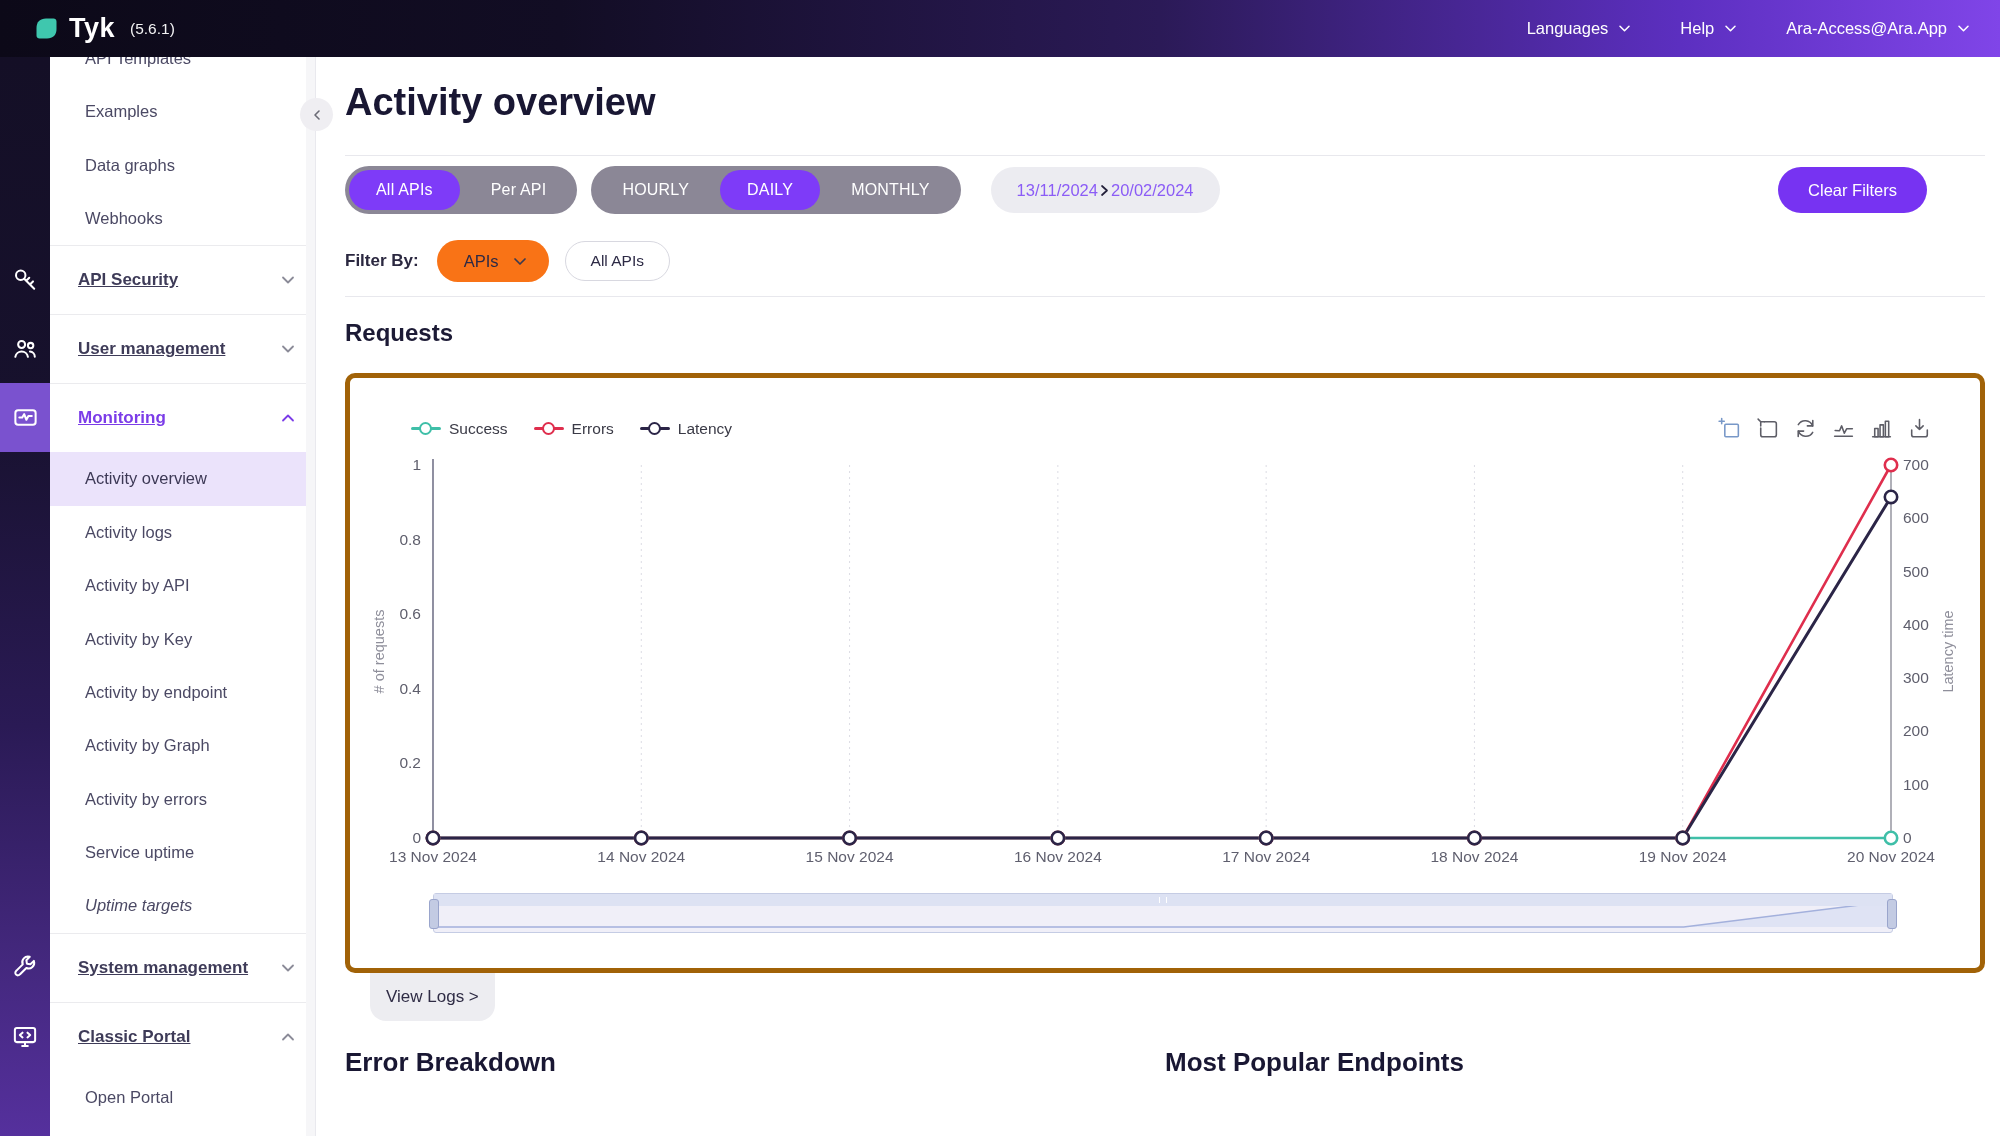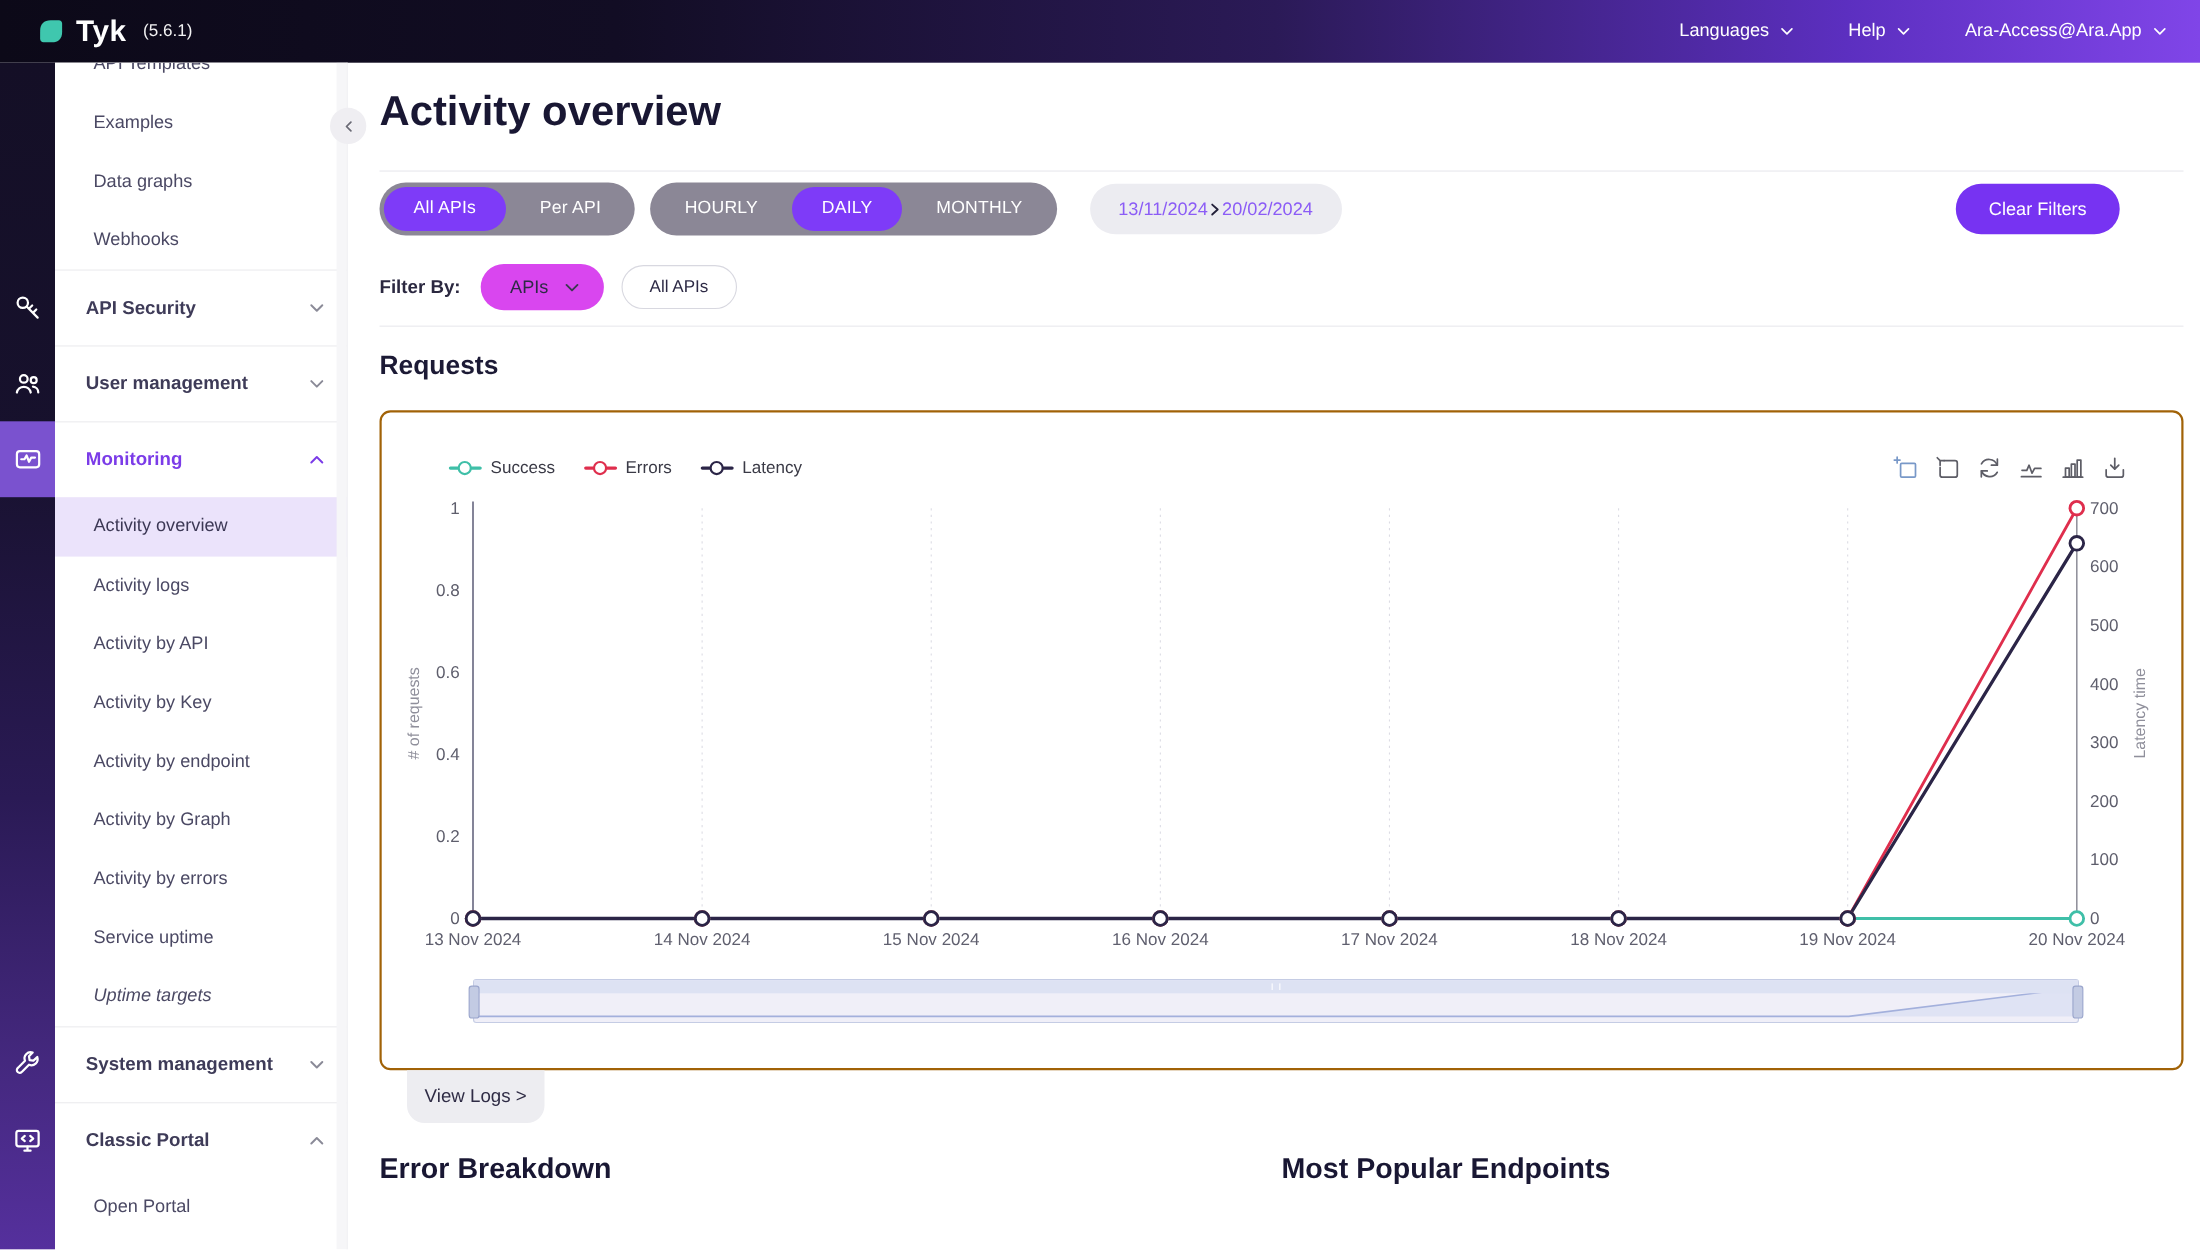--- a/index.html
+++ b/index.html
@@ -22,21 +22,21 @@
     background:linear-gradient(180deg,#140f26 0%,#17112d 32%,#2a1a55 62%,#44287e 84%,#55309d 100%); }
   .rail-icon { position:absolute; left:50%; transform:translateX(-50%); width:27px; height:27px; }
   .rail-block { position:absolute; left:0; width:50px; background:#7a52cf; display:flex; align-items:center; justify-content:center; }
 
   .sidebar { width:266px; flex:0 0 266px; background:#fff; border-right:1px solid #e9e9ee;
     overflow:hidden; position:relative; }
   .scroll-track { position:absolute; top:0; right:0; width:9px; height:100%; background:#f6f6f8; }
   .side-item { display:flex; align-items:center; font-size:16.5px; color:#4b4964; cursor:pointer; }
   .side-item.sub { padding-left:35px; }
   .side-item.section { padding-left:28px; font-size:17px; font-weight:600; color:#3e3b58;
-    border-top:1px solid #ebebee; }
+    border-top:1px solid #ebebee;text-decoration:underline; }
   .side-item.selected { background:#ebe3fb; color:#3c3855; }
   .side-item.active { color:#7b3ce8; font-weight:700; }
   .side-item .chev { margin-left:auto; margin-right:20px; display:flex; }
 
   .collapse-btn { position:absolute; left:300px; top:41px; width:33px; height:33px; border-radius:50%;
     background:#efeef2; border:none; display:flex; align-items:center; justify-content:center;
     cursor:pointer; z-index:5; }
 
   
   .main { flex:1; padding:0 15px 0 29px; overflow:hidden; }
@@ -50,28 +50,28 @@
     border-radius:22px; color:#fff; font-size:16px; letter-spacing:.2px; cursor:pointer; white-space:nowrap; }
   .toggle-opt.sel { background:#7e3bf8; }
   .date-pill { margin-left:16px; height:46px; display:flex; align-items:center; 
     background:#ececf1; border-radius:26px; padding:0 26px; font-size:16.5px; color:#8b5cf6; cursor:pointer; }
   .clear-btn { margin-left:auto; margin-right:58px; height:46px; padding:0 30px; border:none;
     background:#7733f2; color:#fff; font-size:16.5px; border-radius:26px; cursor:pointer;
     font-family:inherit; }
 
   .filterby-row { display:flex; align-items:center; margin-top:26px; padding-bottom:14px; }
   .filterby-label { font-size:17px; font-weight:700; color:#2b2840; margin-right:18px; }
-  .type-pill { height:42px; display:flex; align-items:center; gap:14px; background:#d946ef;
+  .type-pill { height:42px; display:flex; align-items:center; gap:14px; background:#f97316;
     border-radius:22px; padding:0 22px 0 27px; font-size:16.5px; color:#2d2a45; cursor:pointer; }
   .value-pill { height:40px; display:flex; align-items:center; margin-left:16px; background:#fff;
     border:1px solid #d8d8e0; border-radius:21px; padding:0 25px; font-size:15.5px; color:#2d2a45; cursor:pointer; }
 
   h2.section-title { font-size:24px; font-weight:800; color:#1c1a35; margin-top:22px; }
 
-  .chart-card { margin-top:26px; width:1640px; height:600px; border:2px solid #a16207;
+  .chart-card { margin-top:26px; width:1640px; height:600px; border:5px solid #a16207;
     border-radius:10px; background:#fff; padding:19px 18px 0 18px; }
   .chart-top { display:flex; align-items:center; margin:19px 30px 0 43px; }
   .legend { display:flex; align-items:center; gap:26px; }
   .legend-item { display:flex; align-items:center; gap:8px; cursor:pointer; }
   .legend-swatch { position:relative; width:30px; height:13px; }
   .legend-swatch .ln { position:absolute; top:5px; left:0; right:0; height:3px; border-radius:2px; }
   .legend-swatch .dot { position:absolute; top:0; left:8px; width:13px; height:13px; border-radius:50%;
     background:#fff; border:2.6px solid; }
   .legend-label { font-size:15.5px; color:#3a3a46; }
   .toolbox { margin-left:auto; display:flex; align-items:center; gap:13px; }

